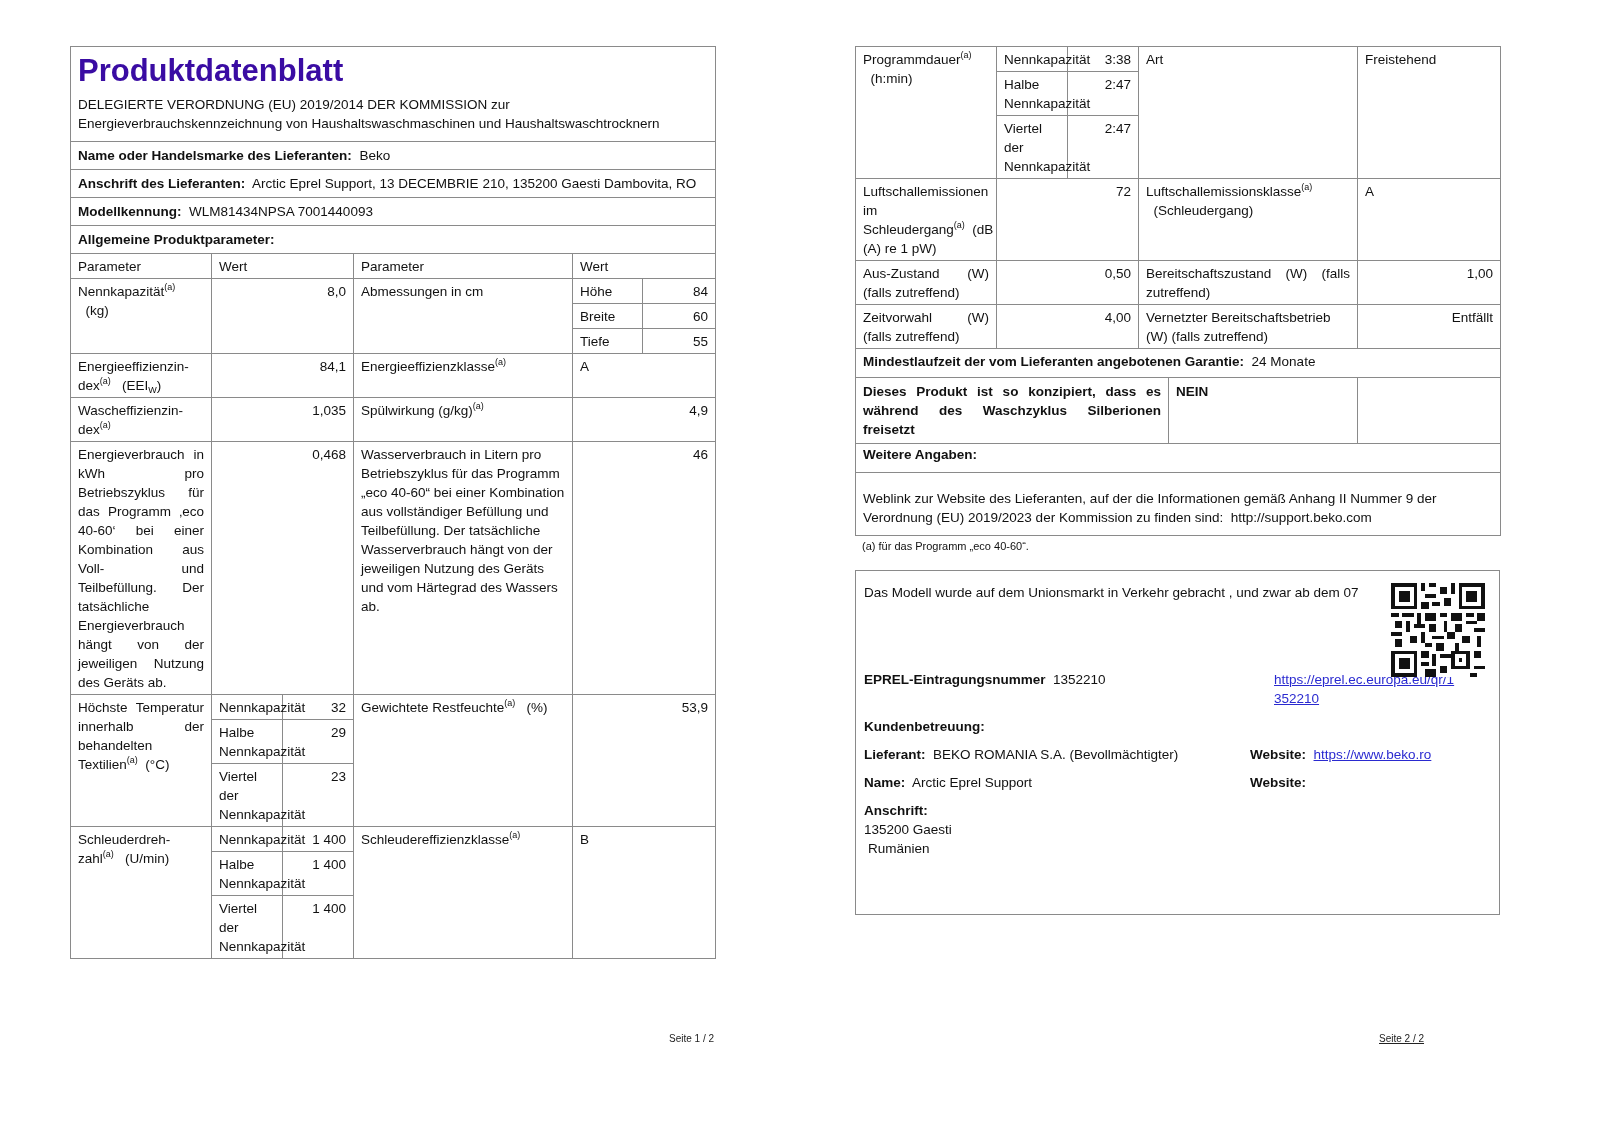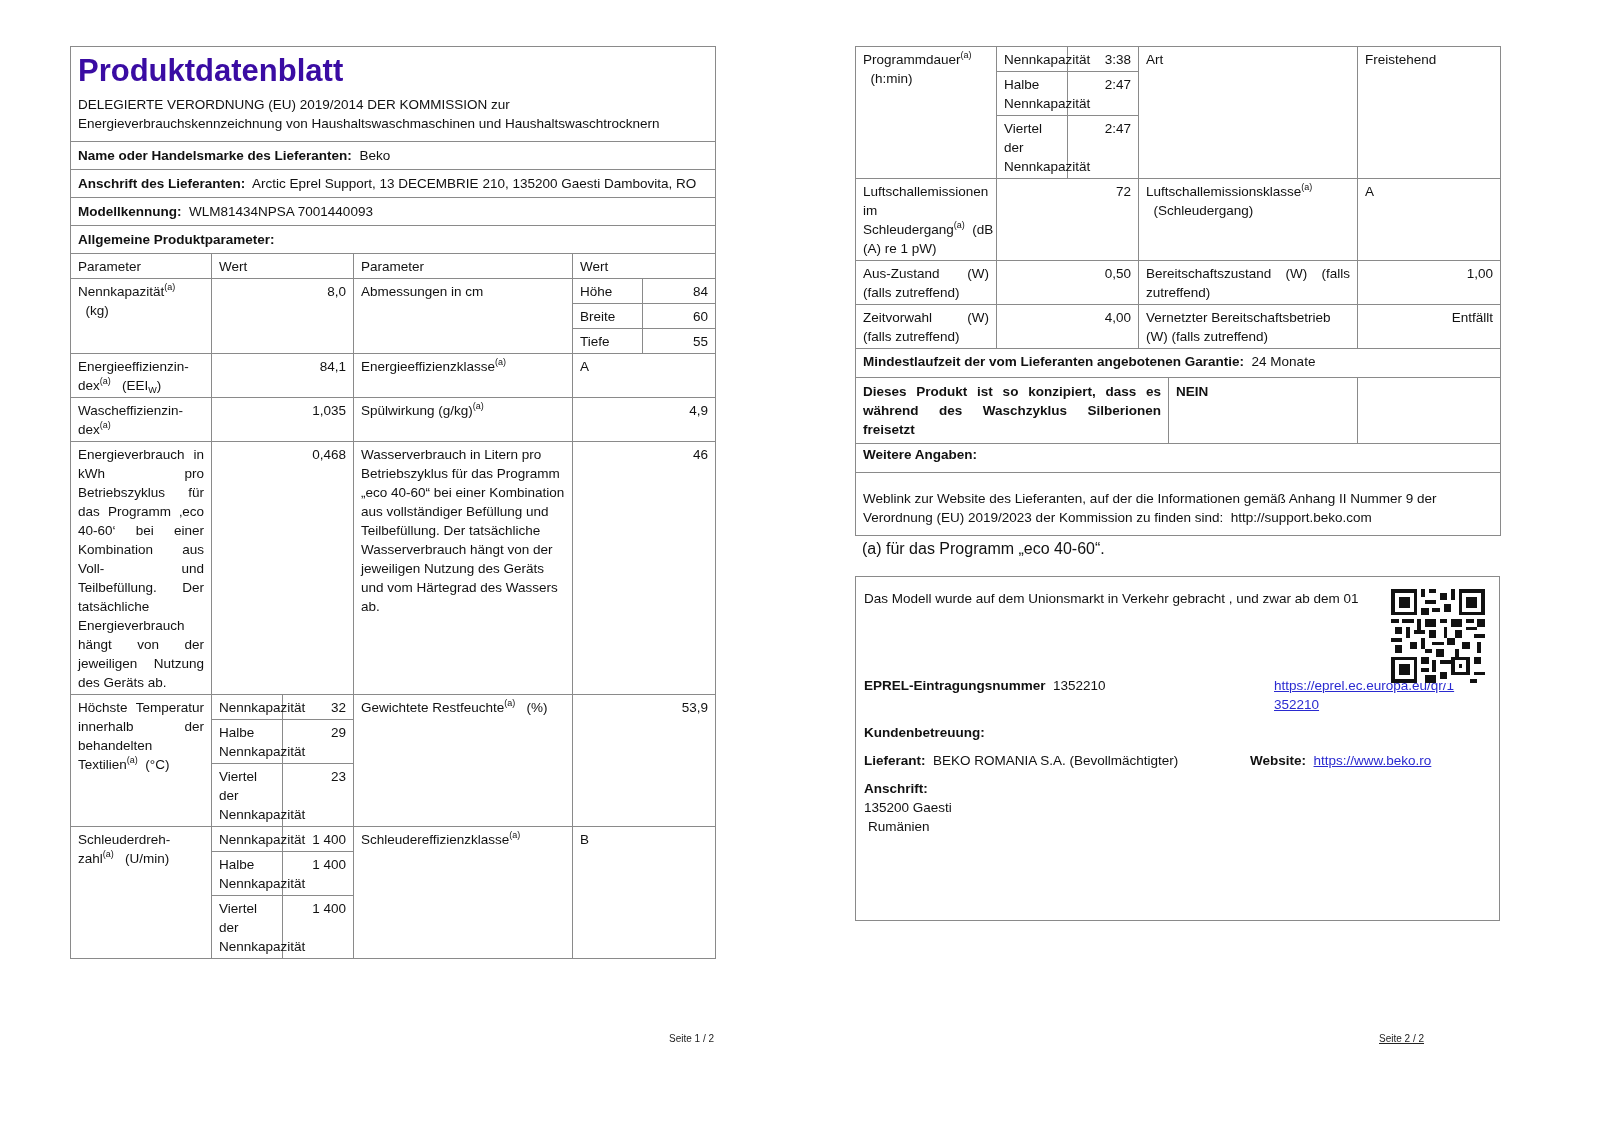--- a/index.html
+++ b/index.html
@@ -12,21 +12,21 @@
   #page2 { left: 855px; width: 645px; }
   table { border-collapse: collapse; width: 100%; table-layout: fixed; }
   td { border: 1.3px solid #8a8a8a; vertical-align: top; padding: 3px 7px 2px 7px; line-height: 19px; }
   .title { color: #3a0ca3; font-weight: bold; font-size: 31px; line-height: 40px; padding: 4px 7px 0 7px; }
   .num { text-align: right; }
   .justify { text-align: justify; }
   b, .b { font-weight: bold; }
   sup { font-size: 9px; vertical-align: 6px; line-height: 0; }
   sub { font-size: 9px; vertical-align: -3px; line-height: 0; }
   .pgno { position: absolute; font-size: 10px; color: #222; }
-  .foot { font-size: 16px; padding: 4px 7px; }
+  .foot { font-size: 11px; padding: 4px 7px; }
   .box2 { border: 1.3px solid #8a8a8a; position: relative; padding: 12px 8px 8px 8px; margin-top: 14px; height: 345px; box-sizing: border-box; }
   .row2 { display: flex; margin-bottom: 9px; line-height: 19px; }
   .colL { width: 386px; }
   .colR { flex: 1; }
   a.lnk { color: #2a2ad0; text-decoration: underline; }
   .qr { position: absolute; right: 14px; top: 12px; width: 94px; height: 94px; }
 </style>
 </head>
 <body>
 
@@ -229,21 +229,21 @@
       <td colspan="5" style="padding-top:16px;padding-bottom:8px;">
         <span>Weblink zur Website des Lieferanten, auf der die Informationen gemäß Anhang II Nummer 9 der Verordnung (EU) 2019/2023 der Kommission zu finden sind:</span>&nbsp;
         <span>http://support.beko.com</span>
       </td>
     </tr>
   </tbody>
     </table>
   <div class="foot">(a) für das Programm „eco 40-60“.</div>
 
   <div class="box2">
-    <div style="margin-top:2px; white-space:nowrap;">Das Modell wurde auf dem Unionsmarkt in Verkehr gebracht , und zwar ab dem 01</div>
+    <div style="margin-top:2px; white-space:nowrap;">Das Modell wurde auf dem Unionsmarkt in Verkehr gebracht , und zwar ab dem 07</div>
     <svg class="qr" viewBox="0 0 25 25" shape-rendering="crispEdges">
       <rect x="0" y="0" width="25" height="25" fill="#fff"></rect>
       <g fill="#111">
         <rect x="0" y="0" width="7" height="7"></rect>
           <rect x="1" y="1" width="5" height="5" fill="#fff"></rect>
           <rect x="2" y="2" width="3" height="3"></rect>
         <rect x="18" y="0" width="7" height="7"></rect>
           <rect x="19" y="1" width="5" height="5" fill="#fff"></rect>
           <rect x="20" y="2" width="3" height="3"></rect>
         <rect x="0" y="18" width="7" height="7"></rect>
@@ -315,20 +315,29 @@
     <div class="row2">
       <div class="colL">
         <b>Lieferant:</b>&nbsp;
         <span>BEKO ROMANIA S.A. (Bevollmächtigter)</span>
       </div>
       <div class="colR">
         <b>Website:</b>&nbsp;
         <a class="lnk">https://www.beko.ro</a>
       </div>
     </div>
+    <div class="row2">
+      <div class="colL">
+        <b>Name:</b>&nbsp;
+        <span>Arctic Eprel Support</span>
+      </div>
+      <div class="colR">
+        <b>Website:</b>
+      </div>
+    </div>
     <div style="line-height:19px;">
       <b>Anschrift:</b>
       <div>135200 Gaesti</div>
       <div style="padding-left:4px;">Rumänien</div>
     </div>
   </div>
 </div>
 <div class="pgno" style="left:1379px; top:1033px;text-decoration:underline;">Seite 2 / 2</div>
 
 </body></html>

